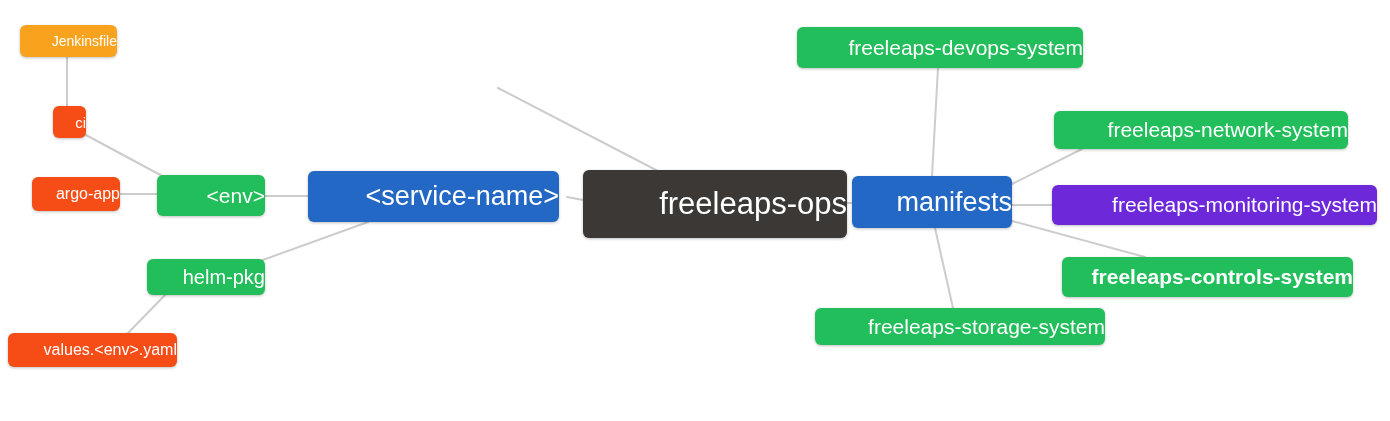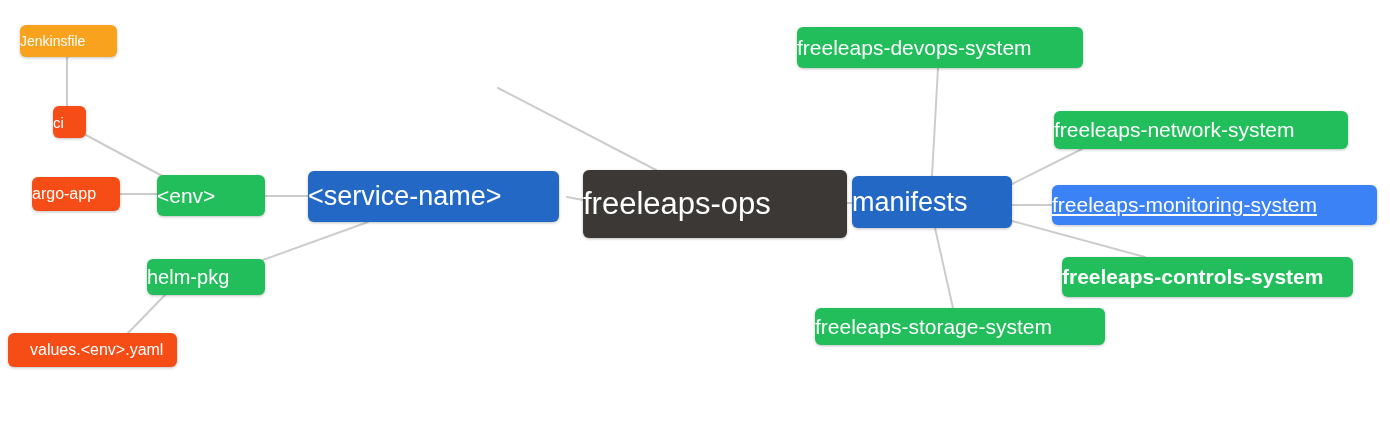--- a/index.html
+++ b/index.html
@@ -2,21 +2,21 @@
 <html><head>
 <meta charset="utf-8">
 <style>
   html,body{margin:0;padding:0;background:#ffffff;}
   body{font-family:"Liberation Sans","DejaVu Sans",sans-serif;}
   .canvas{position:relative;width:1390px;height:421px;background:#ffffff;overflow:hidden;}
   .edges{position:absolute;left:0;top:0;width:1390px;height:421px;}
   .edge{stroke:#cccccc;stroke-width:2;stroke-linecap:round;fill:none;}
   .node{
     position:absolute;
-    display:flex;align-items:center;justify-content:flex-start;
+    display:flex;align-items:center;justify-content:flex-end;
     color:#ffffff;
     border-radius:6px;
     box-shadow:0 1px 3px rgba(0,0,0,0.25);
     cursor:pointer;
     white-space:nowrap;
     box-sizing:border-box;
   }
   .node .label{pointer-events:none;}
   .n-jenkinsfile{left:20px;top:25px;width:97px;height:32px;font-size:14px;}
   .n-ci{left:53px;top:106px;width:33px;height:32px;font-size:15px;}
@@ -94,21 +94,21 @@
   </div>
 
   <div class="node n-network" style="background: rgb(33, 190, 91);">
     <span class="label">freeleaps-network-system</span>
   </div>
 
   <div class="node n-devops" style="background: rgb(33, 190, 91);">
     <span class="label">freeleaps-devops-system</span>
   </div>
 
-  <div class="node n-monitoring" style="background: #3b82f6; text-decoration: underline;">
+  <div class="node n-monitoring" style="background: #6d28d9;">
     <span class="label">freeleaps-monitoring-system</span>
   </div>
 
   <div class="node n-controls" style="background: rgb(33, 190, 91); font-weight: bold;">
     <span class="label">freeleaps-controls-system</span>
   </div>
 
   <div class="node n-storage" style="background: rgb(33, 190, 91);">
     <span class="label">freeleaps-storage-system</span>
   </div>

